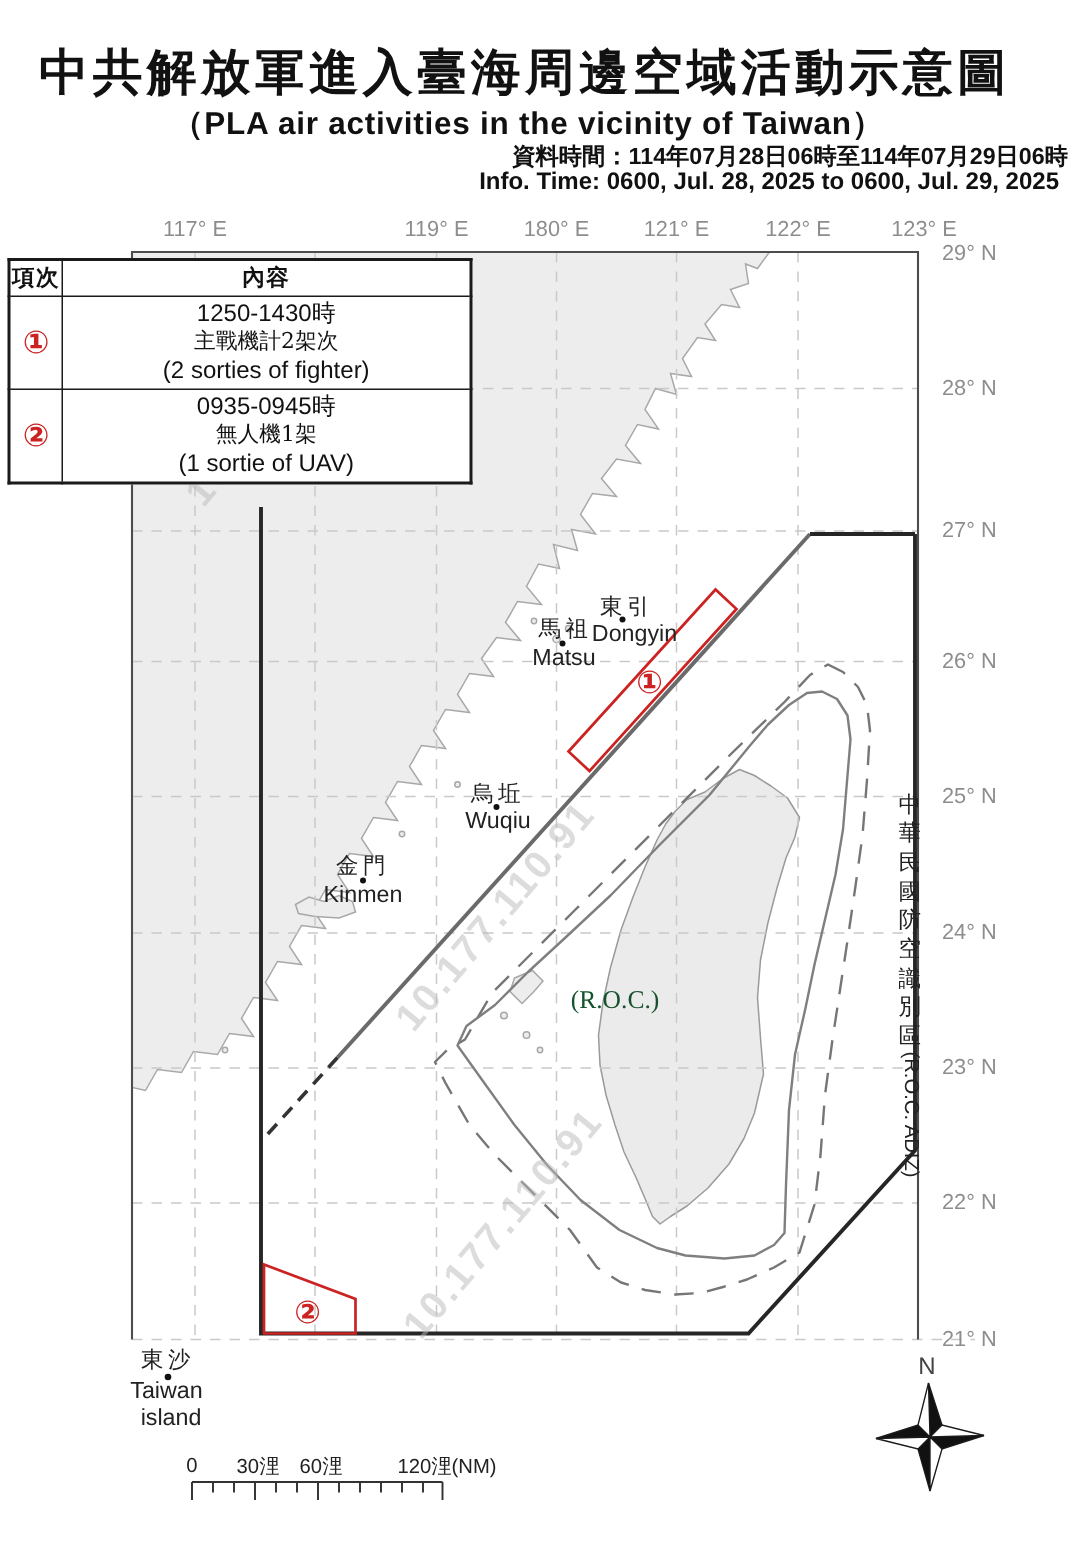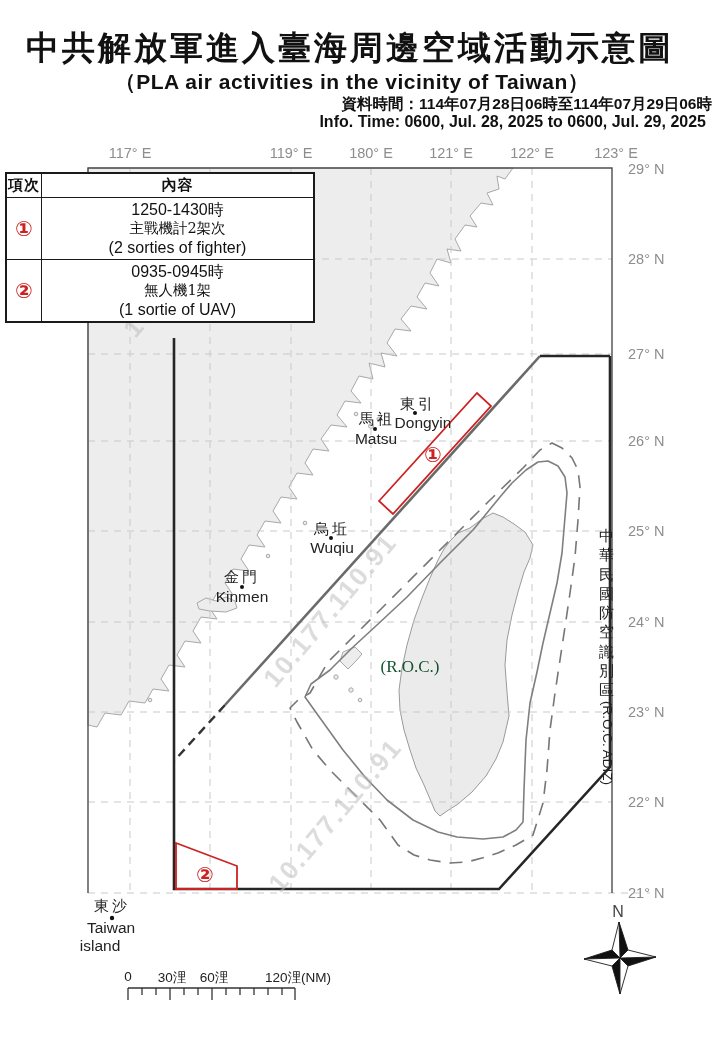--- a/index.html
+++ b/index.html
@@ -173,21 +173,21 @@
   <div class="abs ctr place-zh" style="left:418px;top:395px;">東引</div>
   <div class="abs ctr place-en" style="left:423px;top:414px;text-align:right;">Dongyin</div>
   <div class="abs ctr place-zh" style="left:377px;top:410px;">馬祖</div>
   <div class="abs ctr place-en" style="left:376px;top:430px;">Matsu</div>
   <div class="abs ctr place-zh" style="left:332px;top:520px;">烏坵</div>
   <div class="abs ctr place-en" style="left:332px;top:539px;">Wuqiu</div>
   <div class="abs ctr place-zh" style="left:242px;top:568px;">金門</div>
   <div class="abs ctr place-en" style="left:242px;top:588px;">Kinmen</div>
   <div class="abs ctr place-zh" style="left:112px;top:897px;">東沙</div>
   <div class="abs ctr place-en" style="left:111px;top:919px;">Taiwan</div>
-  <div class="abs ctr place-en" style="left:100px;top:937px;text-align:right;">island</div>
+  <div class="abs ctr place-en" style="left:114px;top:937px;text-align:right;">island</div>
 
   <div class="abs ctr roc" style="left:410px;top:657px;">(R.O.C.)</div>
 
   <div class="abs vtext adiz-zh" style="left:599px;top:527px;">中華民國防空識別區</div>
   <div class="abs adiz-en" style="left:615px;top:701px;">(R.O.C. ADIZ)</div>
 
   <div class="abs ctr marker" style="left:433px;top:443px;">①</div>
   <div class="abs ctr marker" style="left:205px;top:863px;">②</div>
 
   <div class="abs ctr compass-n" style="left:618px;top:903px;">N</div>

